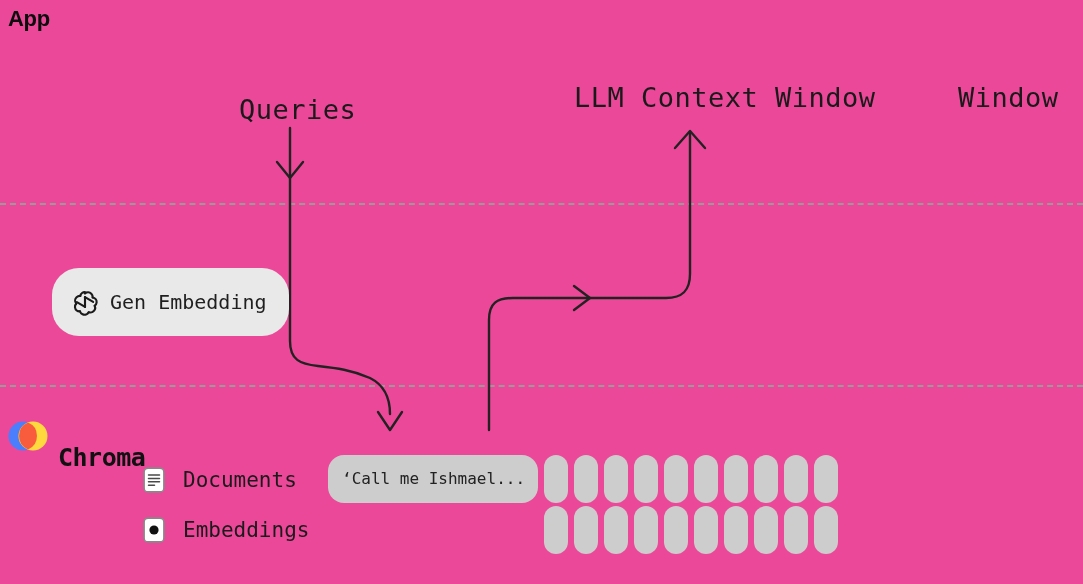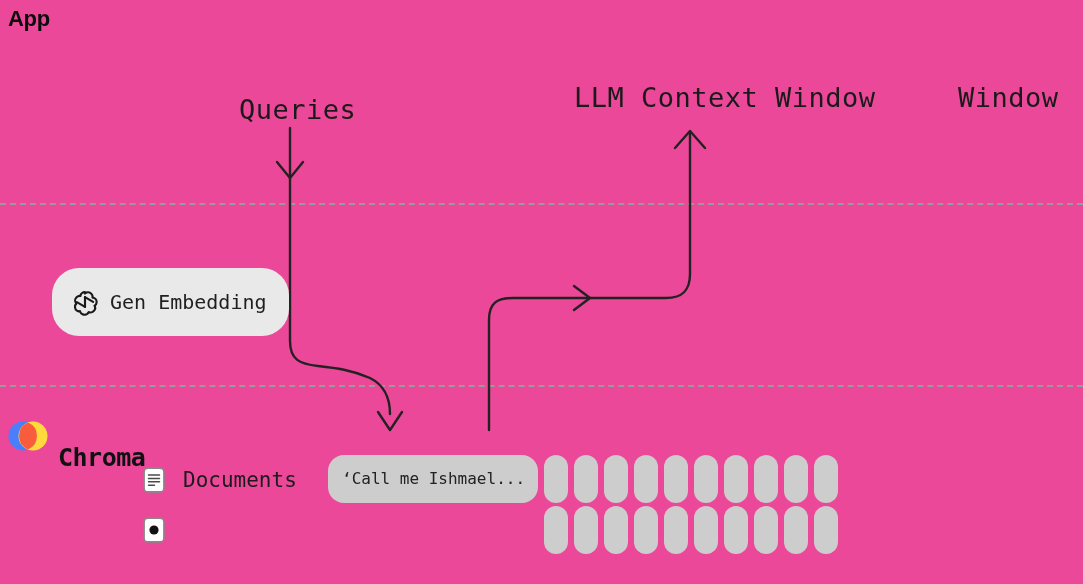--- a/index.html
+++ b/index.html
@@ -258,20 +258,21 @@
       </g>
     </svg>
     <span class="row-label">Documents</span>
   </div>
 
   <div class="data-row" id="row-embeddings">
     <svg class="row-icon" viewBox="0 0 22 26">
       <rect x="1.1" y="1.1" width="19.8" height="23.8" rx="4" fill="#ffffff" stroke="#888888" stroke-width="1.6"></rect>
       <circle cx="11" cy="13" r="4.6" fill="#111111"></circle>
     </svg>
+    <span class="row-label">Embeddings</span>
   </div>
 
   <div id="bar-grid">
     <div class="bar-col text-col">
       <div class="bar-cell">
         <span class="cell-text">‘Call me Ishmael...</span>
       </div>
     </div>
 
   <div class="bar-col">

